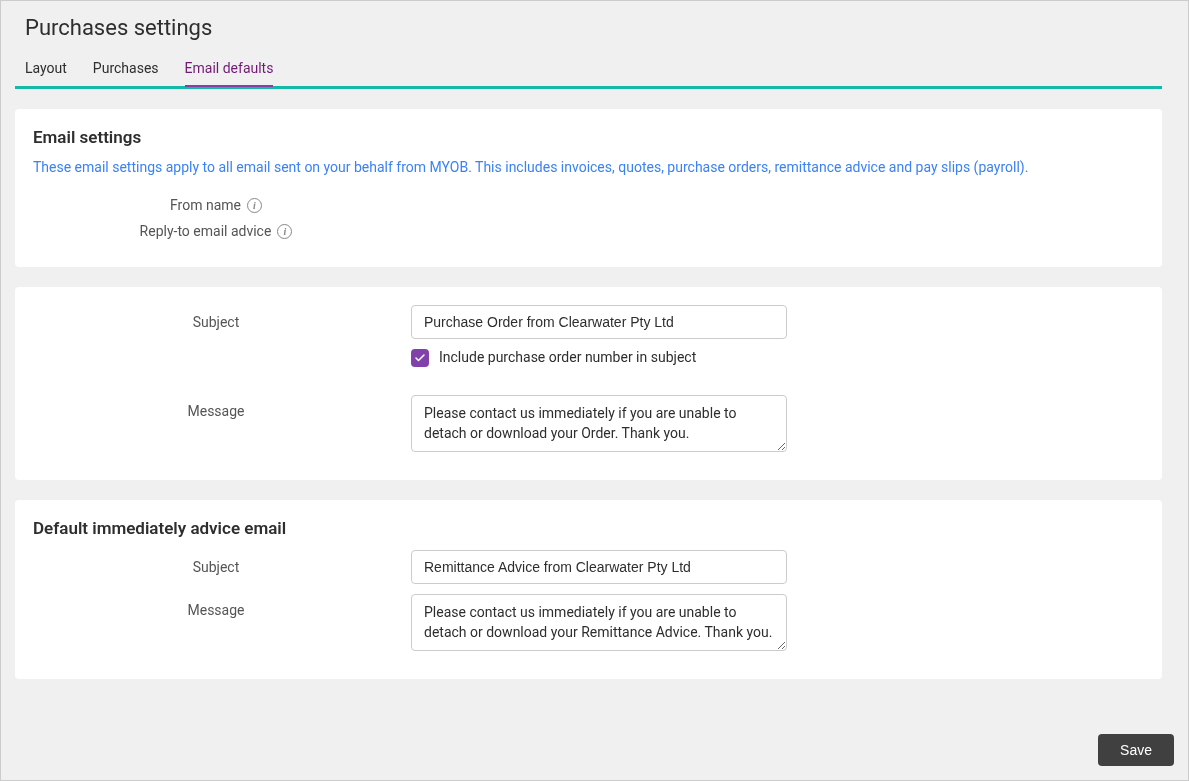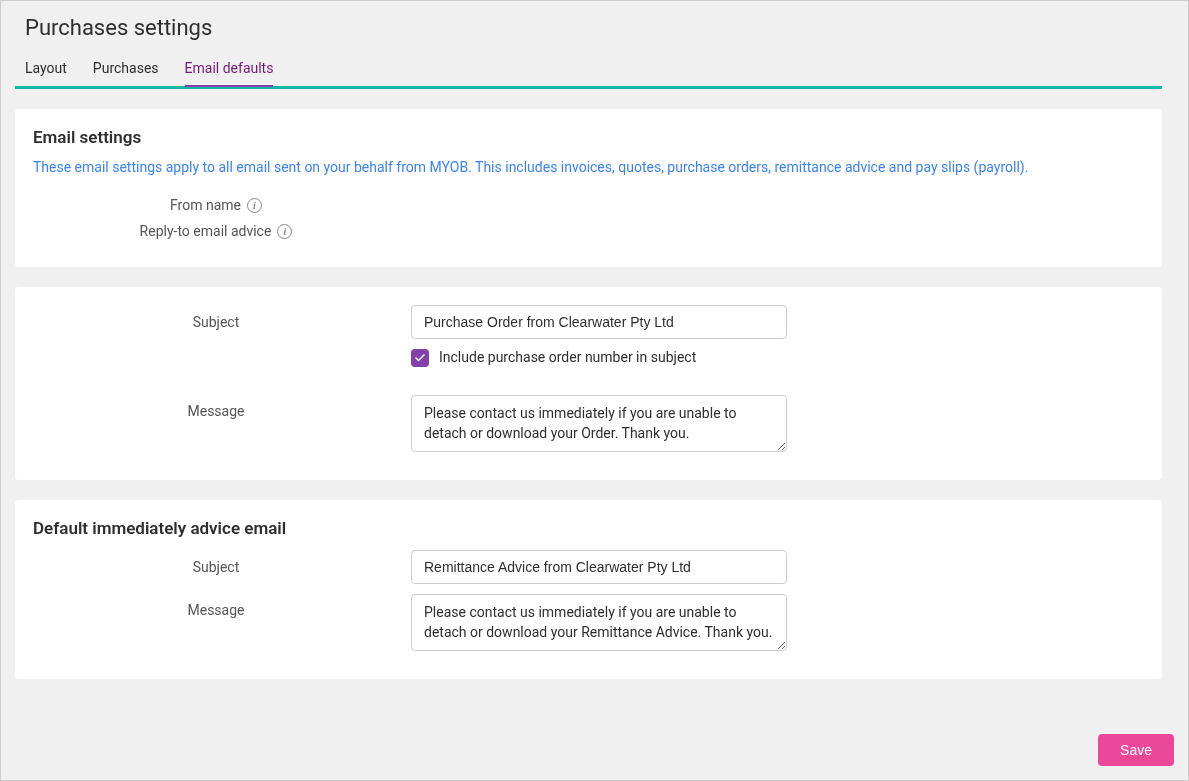--- a/index.html
+++ b/index.html
@@ -151,21 +151,21 @@
       height: 12px;
     }
     .checkbox-label {
       font-size: 14px;
       color: #2e2e2e;
     }
     .save-btn {
       position: absolute;
       bottom: 14px;
       right: 14px;
-      background: #ec4899;
+      background: #404040;
       color: #fff;
       border: none;
       border-radius: 4px;
       padding: 8px 22px;
       font-size: 14px;
       cursor: pointer;
     }
   </style>
 </head>
 <body>

